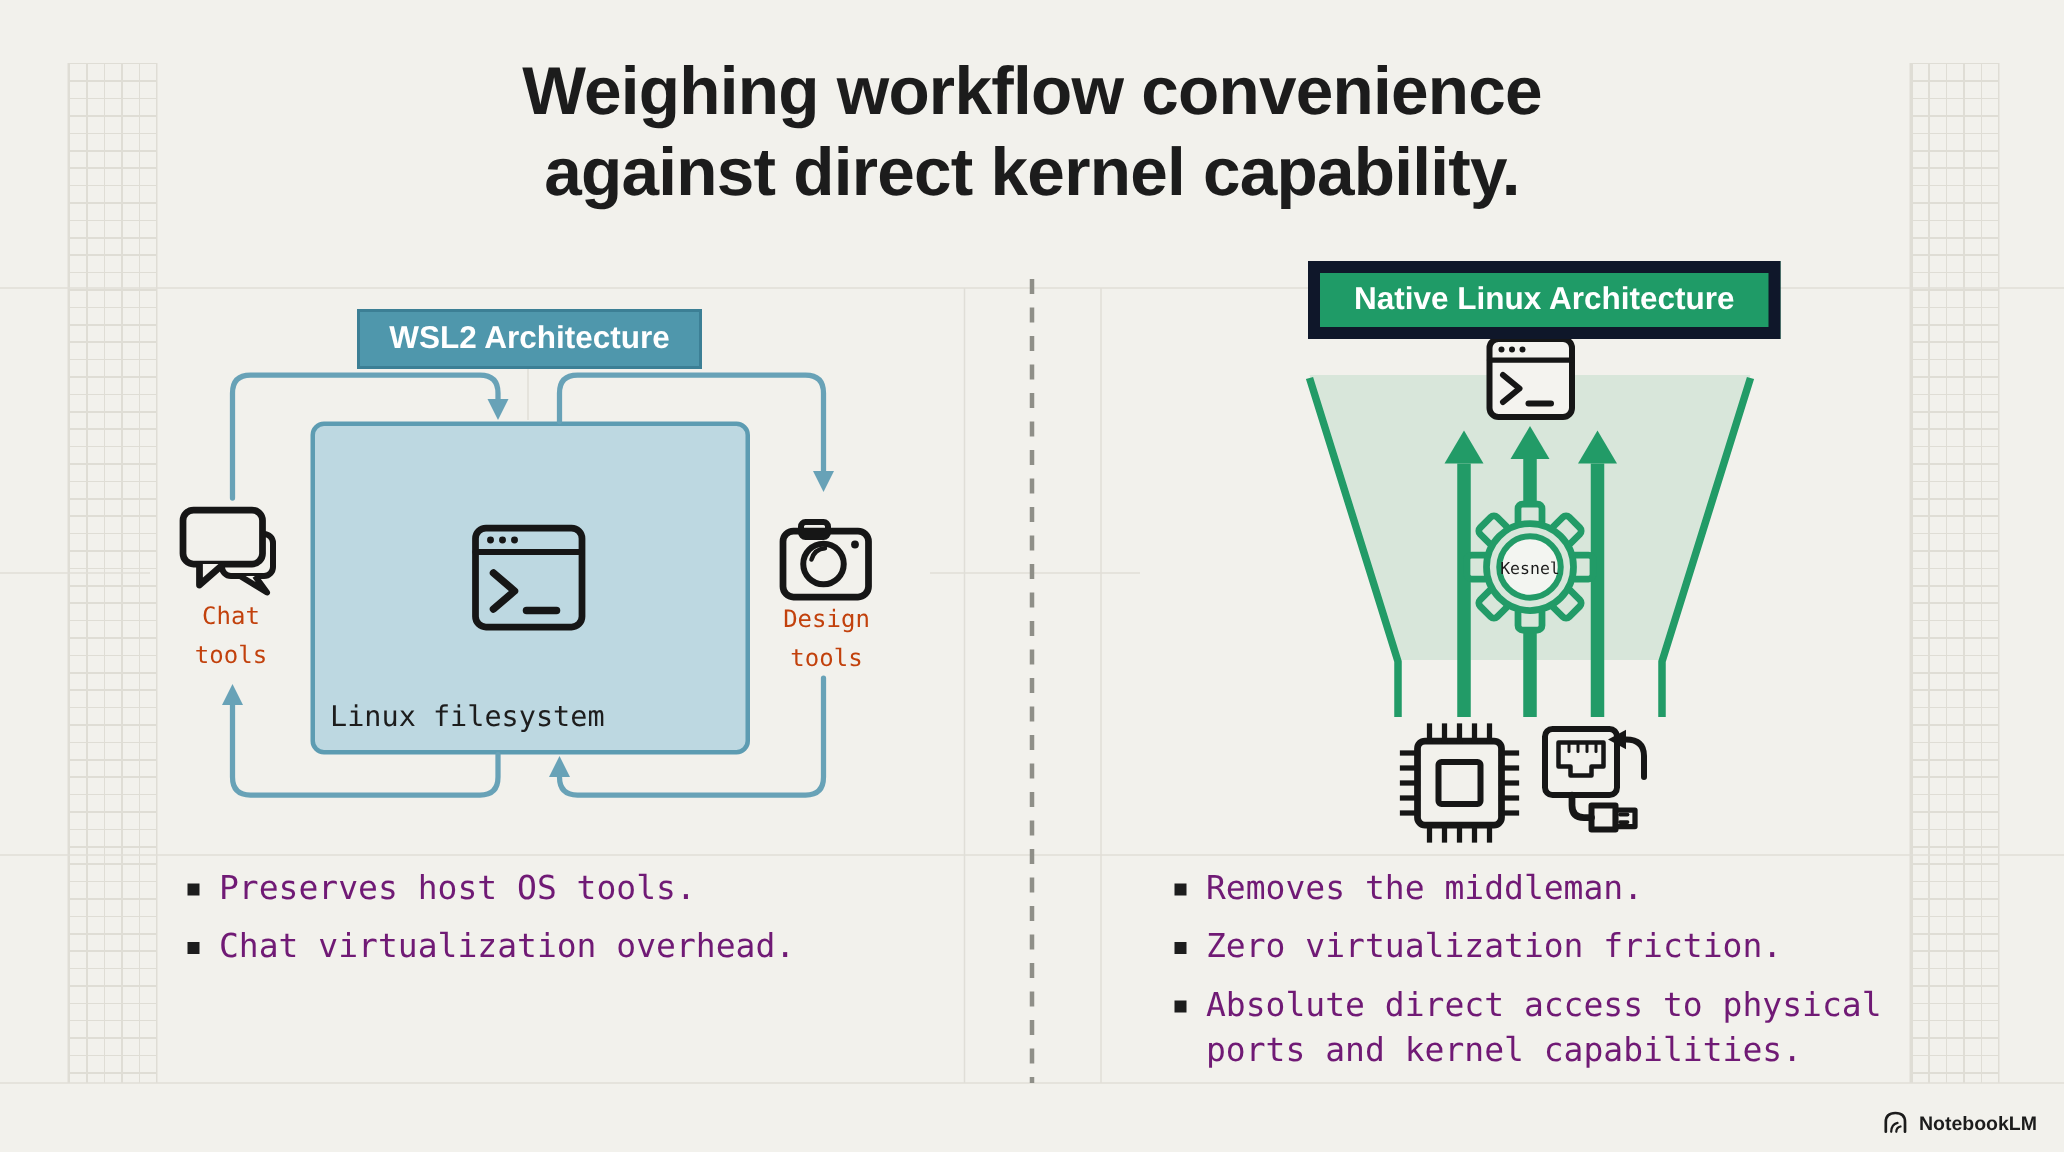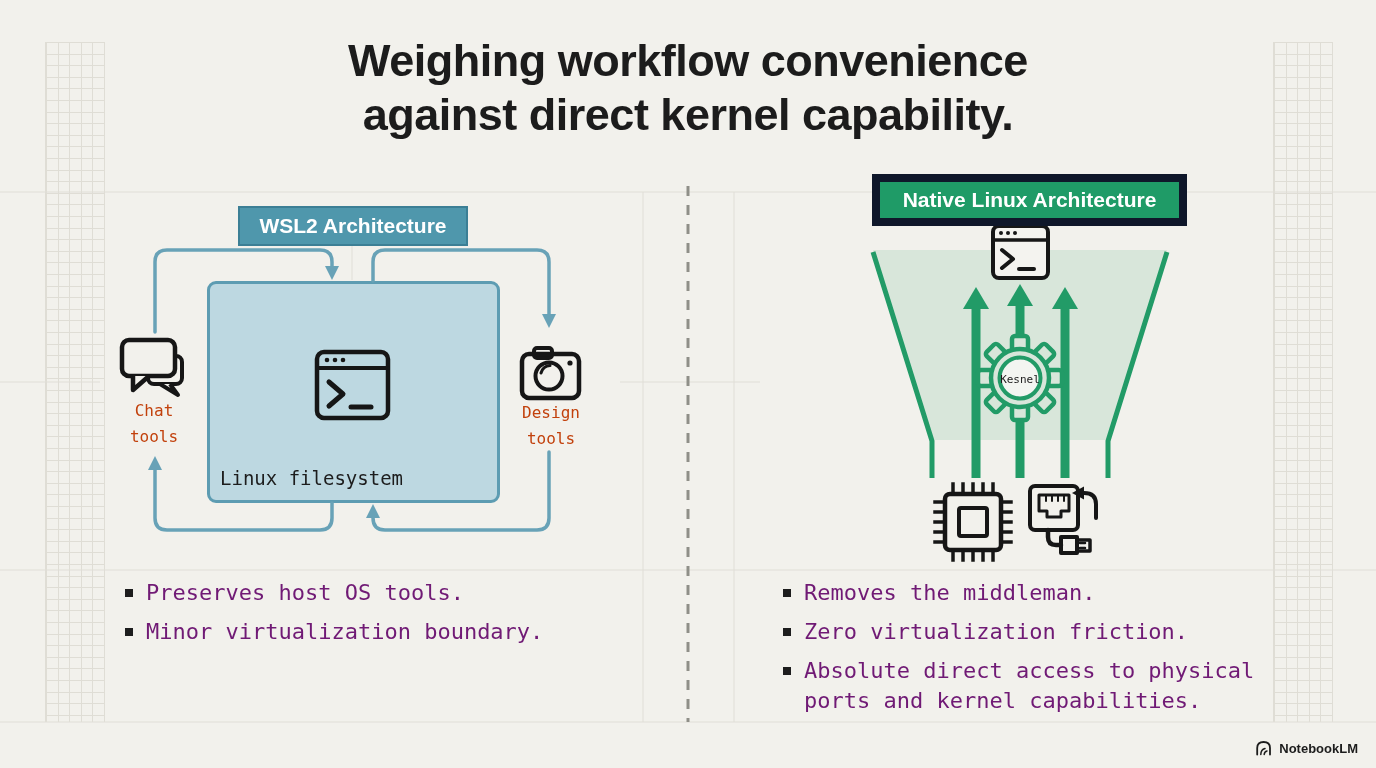--- a/index.html
+++ b/index.html
@@ -213,21 +213,21 @@
   <div class="fs-label">Linux filesystem</div>
   <div class="node-label lbl-design">Design tools</div>
 
   <div class="bullets bul-left">
     <div class="bullet-row">
       <span class="bullet-sq"></span>
       <span class="bullet-text">Preserves host OS tools.</span>
     </div>
     <div class="bullet-row">
       <span class="bullet-sq"></span>
-      <span class="bullet-text">Minor virtualization boundary.</span>
+      <span class="bullet-text">Chat virtualization overhead.</span>
     </div>
   </div>
 
   <div class="bullets bul-right">
     <div class="bullet-row">
       <span class="bullet-sq"></span>
       <span class="bullet-text">Removes the middleman.</span>
     </div>
     <div class="bullet-row">
       <span class="bullet-sq"></span>

